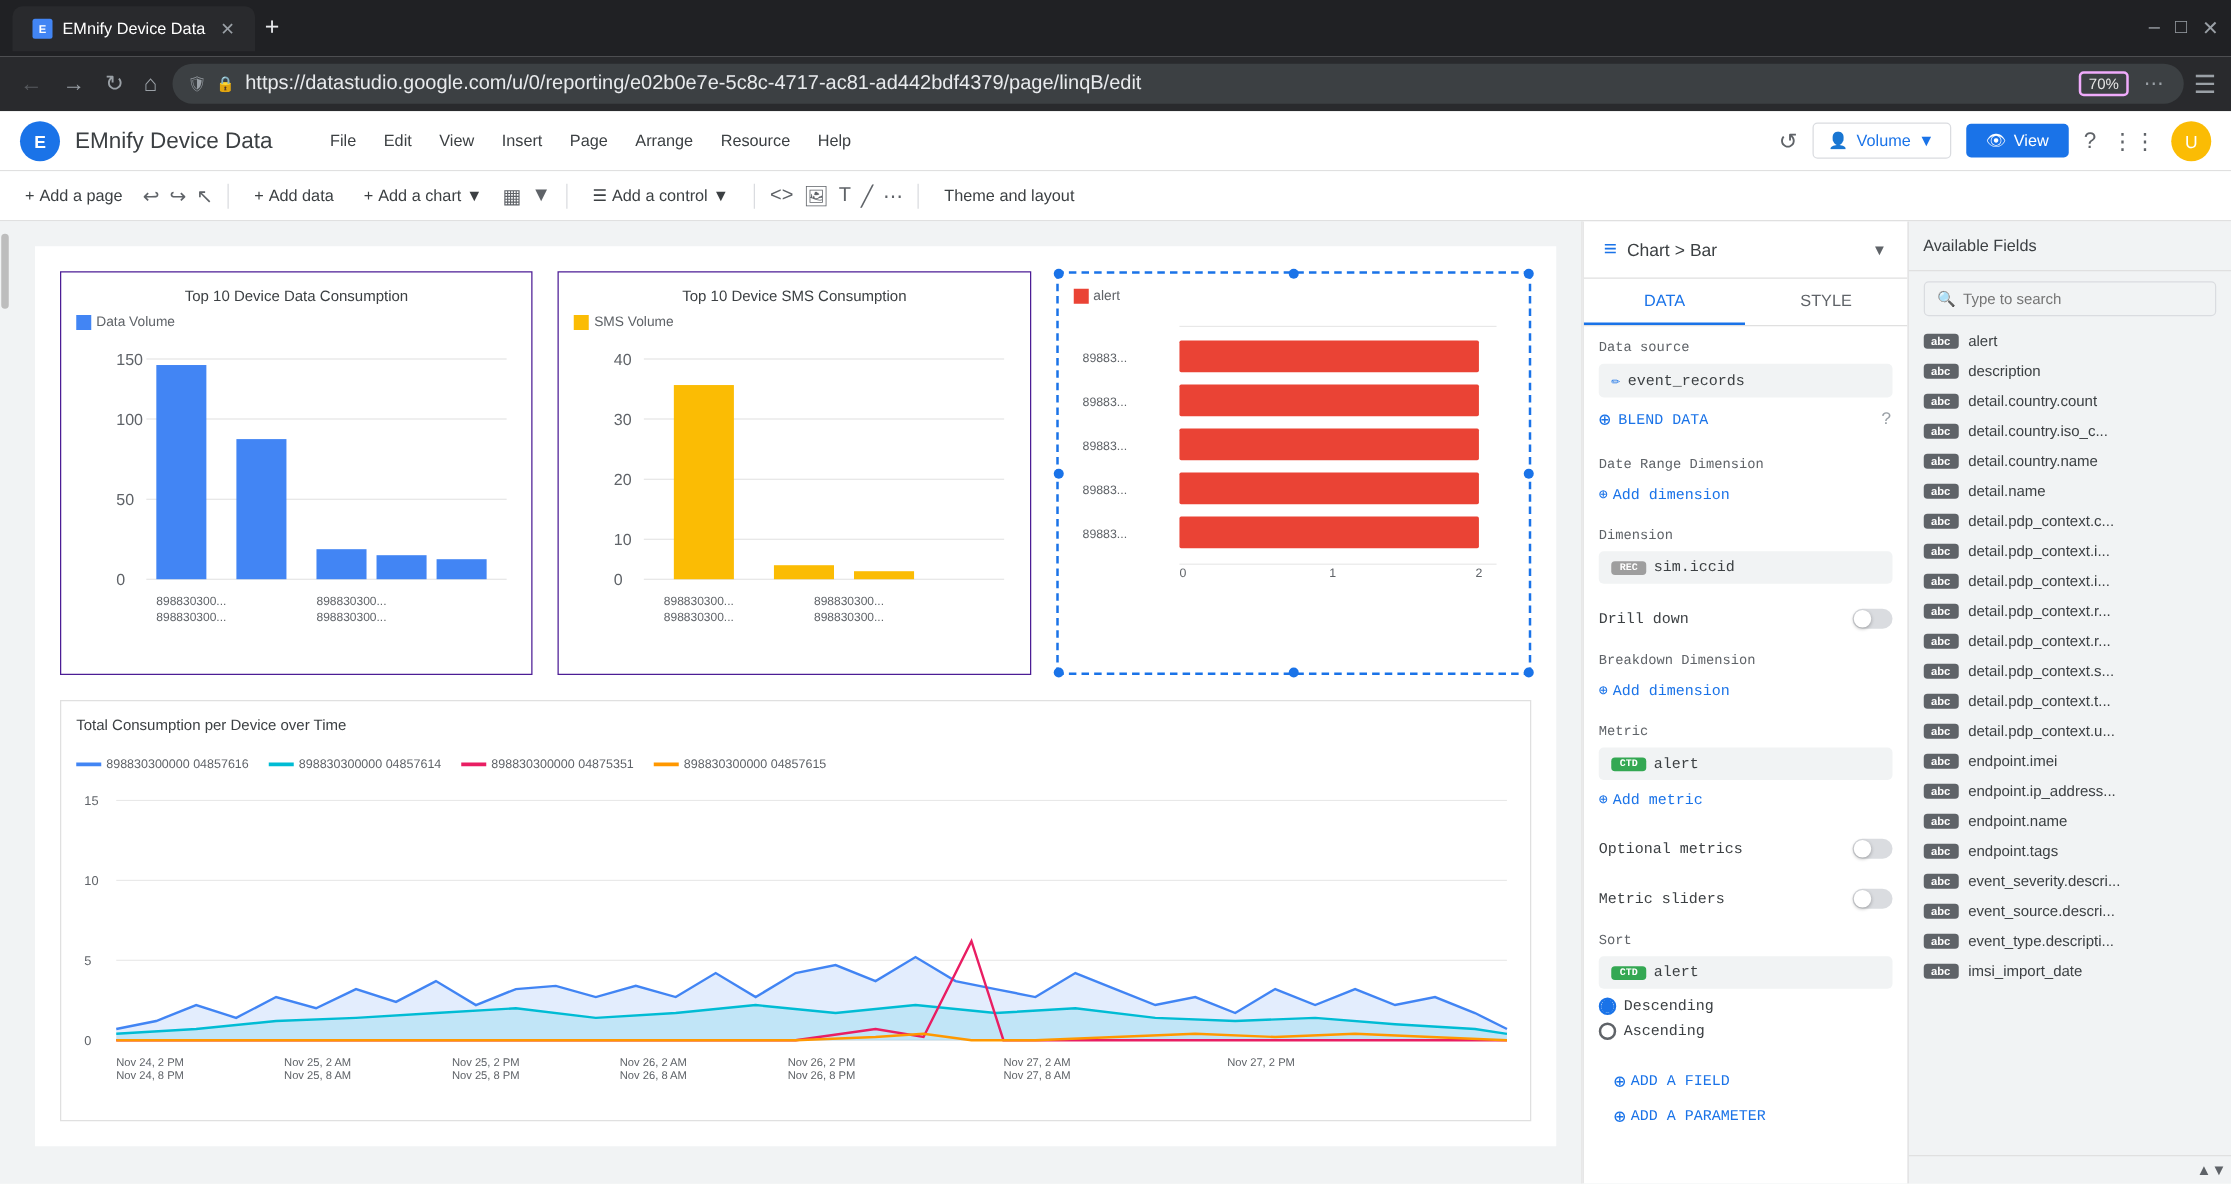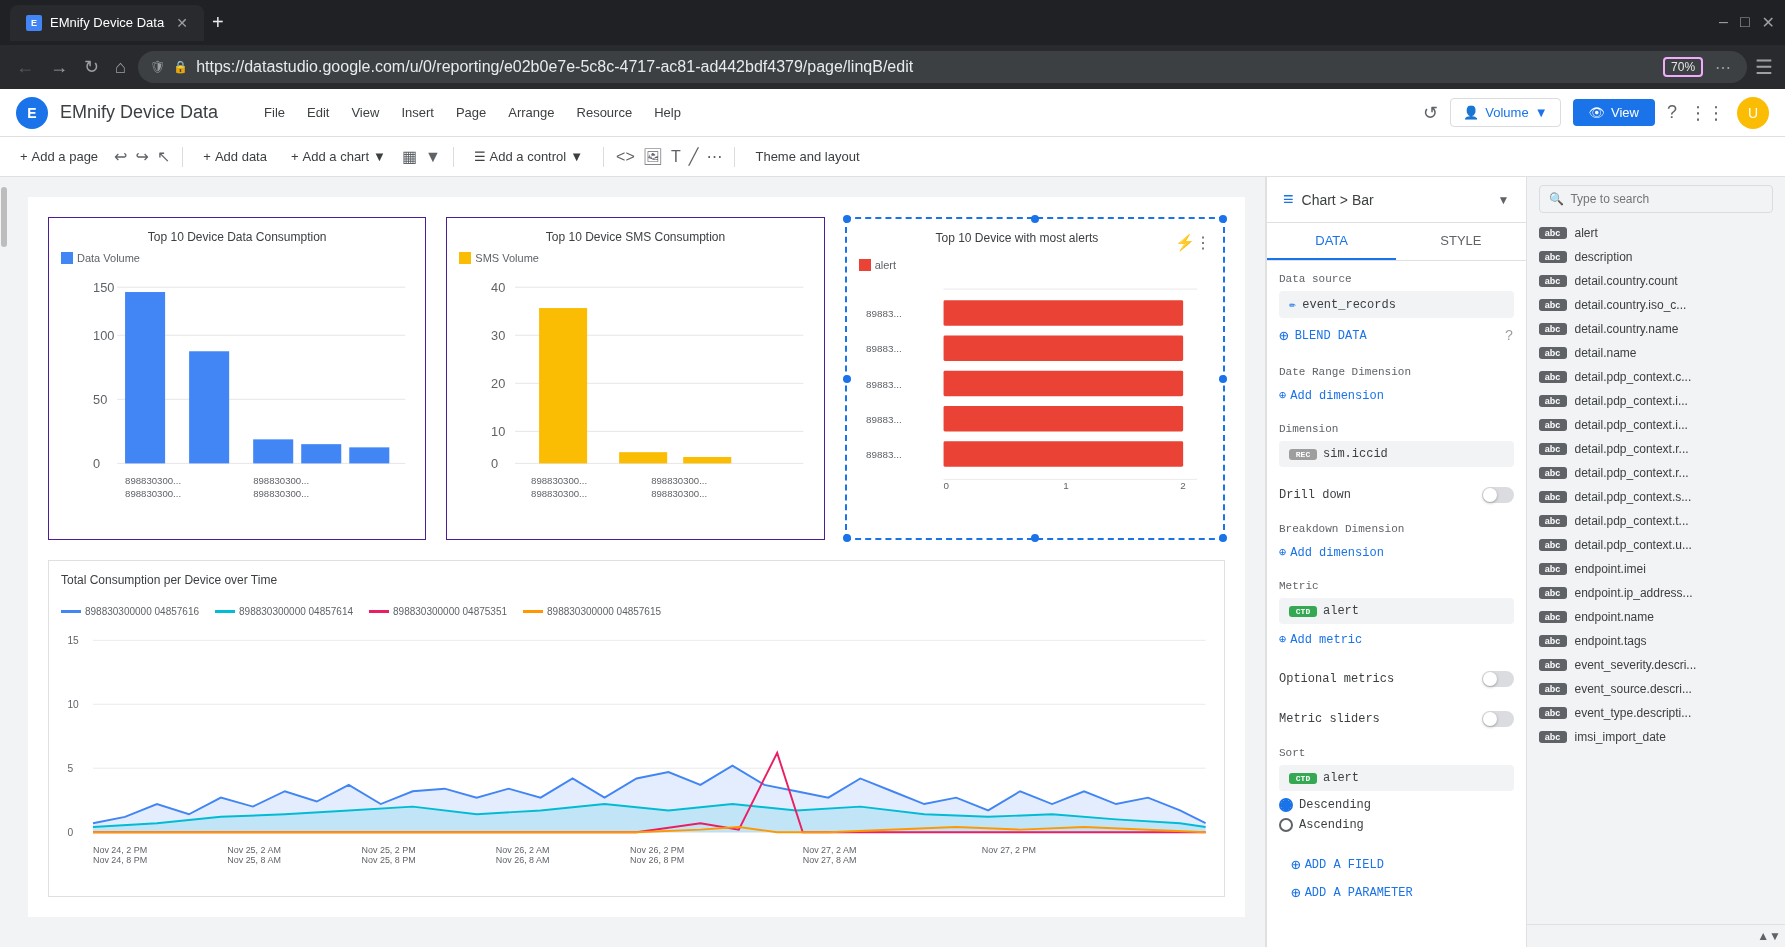--- a/index.html
+++ b/index.html
@@ -487,25 +487,20 @@
           
           <div style="position:absolute; top:-4px; left:-4px; width:8px; height:8px; background:#1a73e8; border-radius:50%;"></div>
           <div style="position:absolute; top:-4px; right:-4px; width:8px; height:8px; background:#1a73e8; border-radius:50%;"></div>
           <div style="position:absolute; bottom:-4px; left:-4px; width:8px; height:8px; background:#1a73e8; border-radius:50%;"></div>
           <div style="position:absolute; bottom:-4px; right:-4px; width:8px; height:8px; background:#1a73e8; border-radius:50%;"></div>
           <div style="position:absolute; top:-4px; left:50%; width:8px; height:8px; background:#1a73e8; border-radius:50%; transform:translateX(-50%)"></div>
           <div style="position:absolute; bottom:-4px; left:50%; width:8px; height:8px; background:#1a73e8; border-radius:50%; transform:translateX(-50%)"></div>
           <div style="position:absolute; top:50%; left:-4px; width:8px; height:8px; background:#1a73e8; border-radius:50%; transform:translateY(-50%)"></div>
           <div style="position:absolute; top:50%; right:-4px; width:8px; height:8px; background:#1a73e8; border-radius:50%; transform:translateY(-50%)"></div>
 
-          <div style="display:flex; align-items:center; justify-content:space-between; margin-bottom:6px;">
-            <span class="chart-title" style="flex:1">Top 10 Device with most alerts</span>
-            <span style="color:#5f6368; cursor:pointer; font-size:16px;">⚡</span>
-            <span style="color:#5f6368; cursor:pointer; font-size:16px;">⋮</span>
-          </div>
           <div class="chart-legend">
             <span class="legend-color" style="background:#ea4335"></span>
             <span>alert</span>
           </div>
           <svg class="chart-svg" viewBox="0 0 250 160">
 
             <text x="5" y="30" font-size="7" fill="#5f6368">89883...</text>
             <text x="5" y="55" font-size="7" fill="#5f6368">89883...</text>
             <text x="5" y="80" font-size="7" fill="#5f6368">89883...</text>
             <text x="5" y="105" font-size="7" fill="#5f6368">89883...</text>
@@ -708,20 +703,23 @@
         </div>
         <div class="add-param-btn">
           <span style="font-size:16px;">⊕</span>
           <span>ADD A PARAMETER</span>
         </div>
 
       </div>
     </div>
 
     <div style="width:260px; border-left:1px solid #e0e0e0; display:flex; flex-direction:column; overflow:hidden;">
+      <div class="fields-header">
+        <span>Available Fields</span>
+      </div>
       <div class="fields-search">
         <span style="color:#5f6368;">🔍</span>
         <input type="text" placeholder="Type to search" style="">
       </div>
       <div class="fields-list">
         <div class="field-item">
           <span class="field-type-badge badge-abc">abc</span>
           <span>alert</span>
         </div>
         <div class="field-item">

